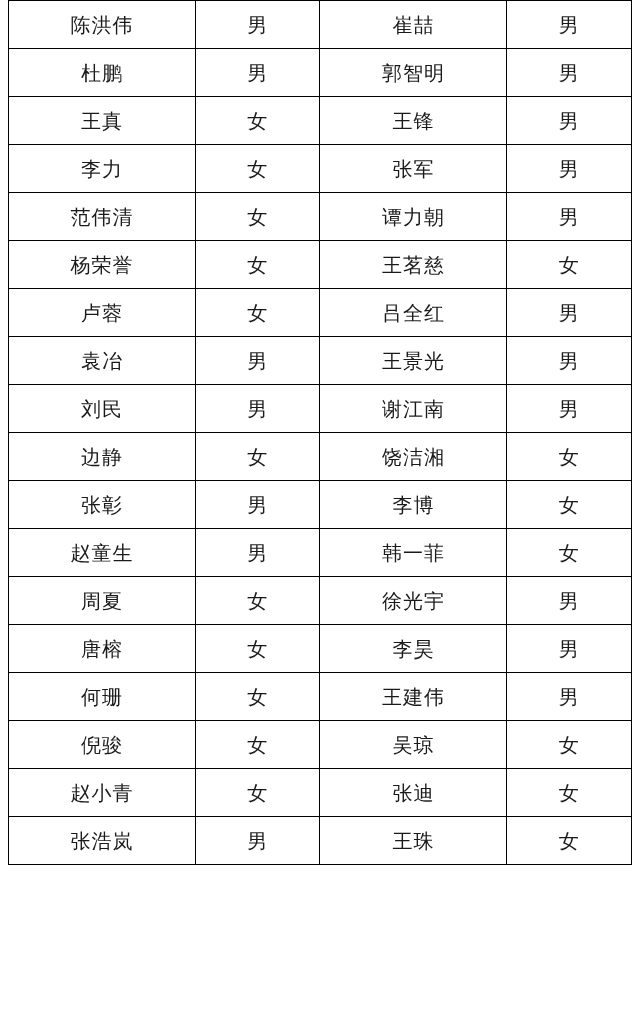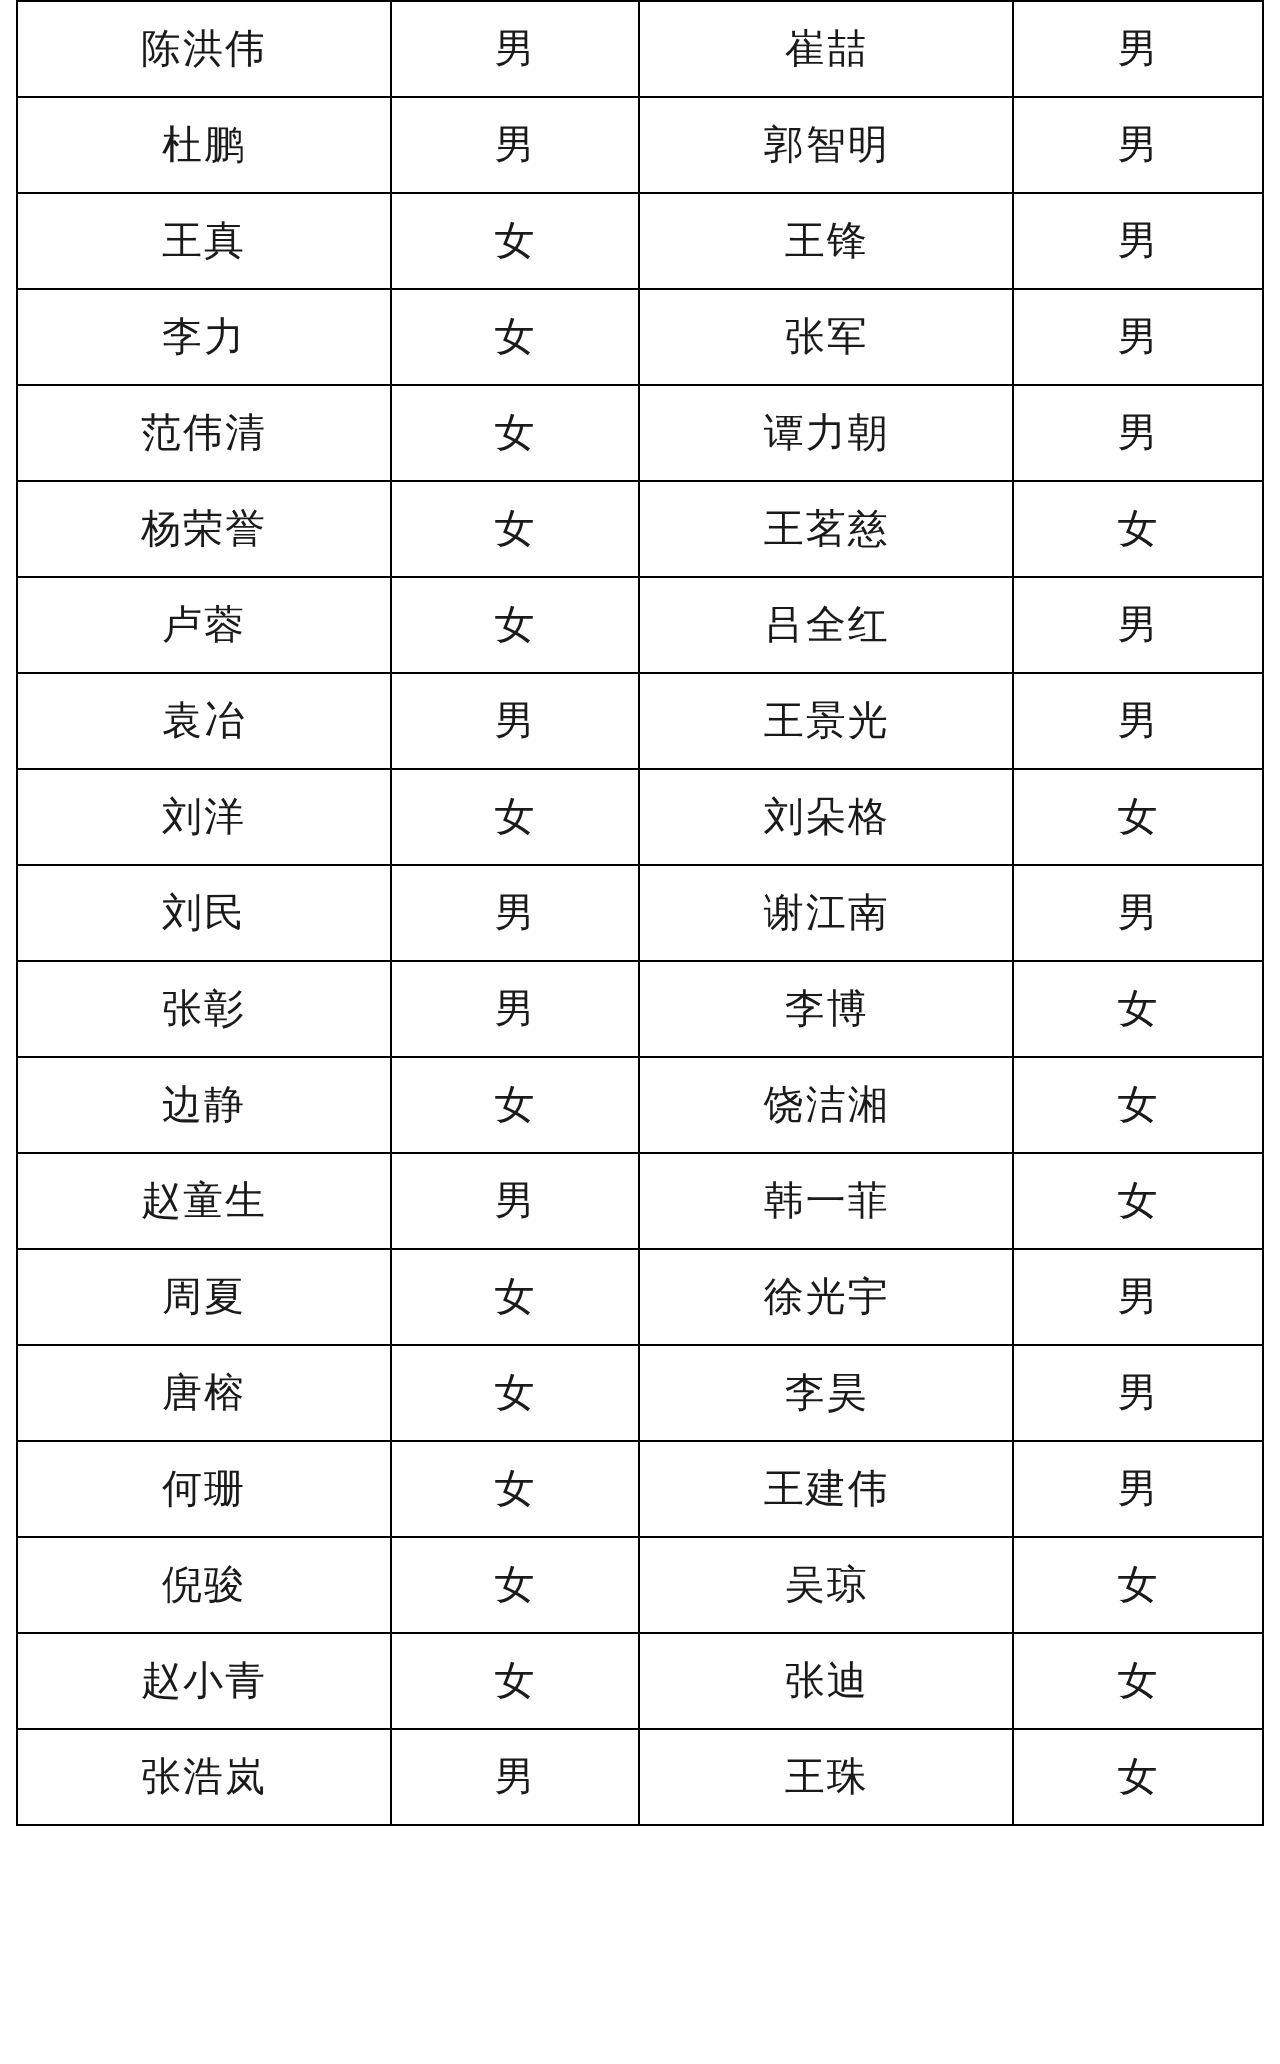--- a/index.html
+++ b/index.html
@@ -98,41 +98,35 @@
         <td>吕全红</td>
         <td>男</td>
       </tr>
       <tr>
         <td>袁冶</td>
         <td>男</td>
         <td>王景光</td>
         <td>男</td>
       </tr>
       <tr>
-        <td>刘洋</td>
-        <td>女</td>
-        <td>刘朵格</td>
-        <td>女</td>
-      </tr>
-      <tr>
         <td>刘民</td>
         <td>男</td>
         <td>谢江南</td>
         <td>男</td>
       </tr>
       <tr>
+        <td>边静</td>
+        <td>女</td>
+        <td>饶洁湘</td>
+        <td>女</td>
+      </tr>
+      <tr>
         <td>张彰</td>
         <td>男</td>
         <td>李博</td>
-        <td>女</td>
-      </tr>
-      <tr>
-        <td>边静</td>
-        <td>女</td>
-        <td>饶洁湘</td>
         <td>女</td>
       </tr>
       <tr>
         <td>赵童生</td>
         <td>男</td>
         <td>韩一菲</td>
         <td>女</td>
       </tr>
       <tr>
         <td>周夏</td>

